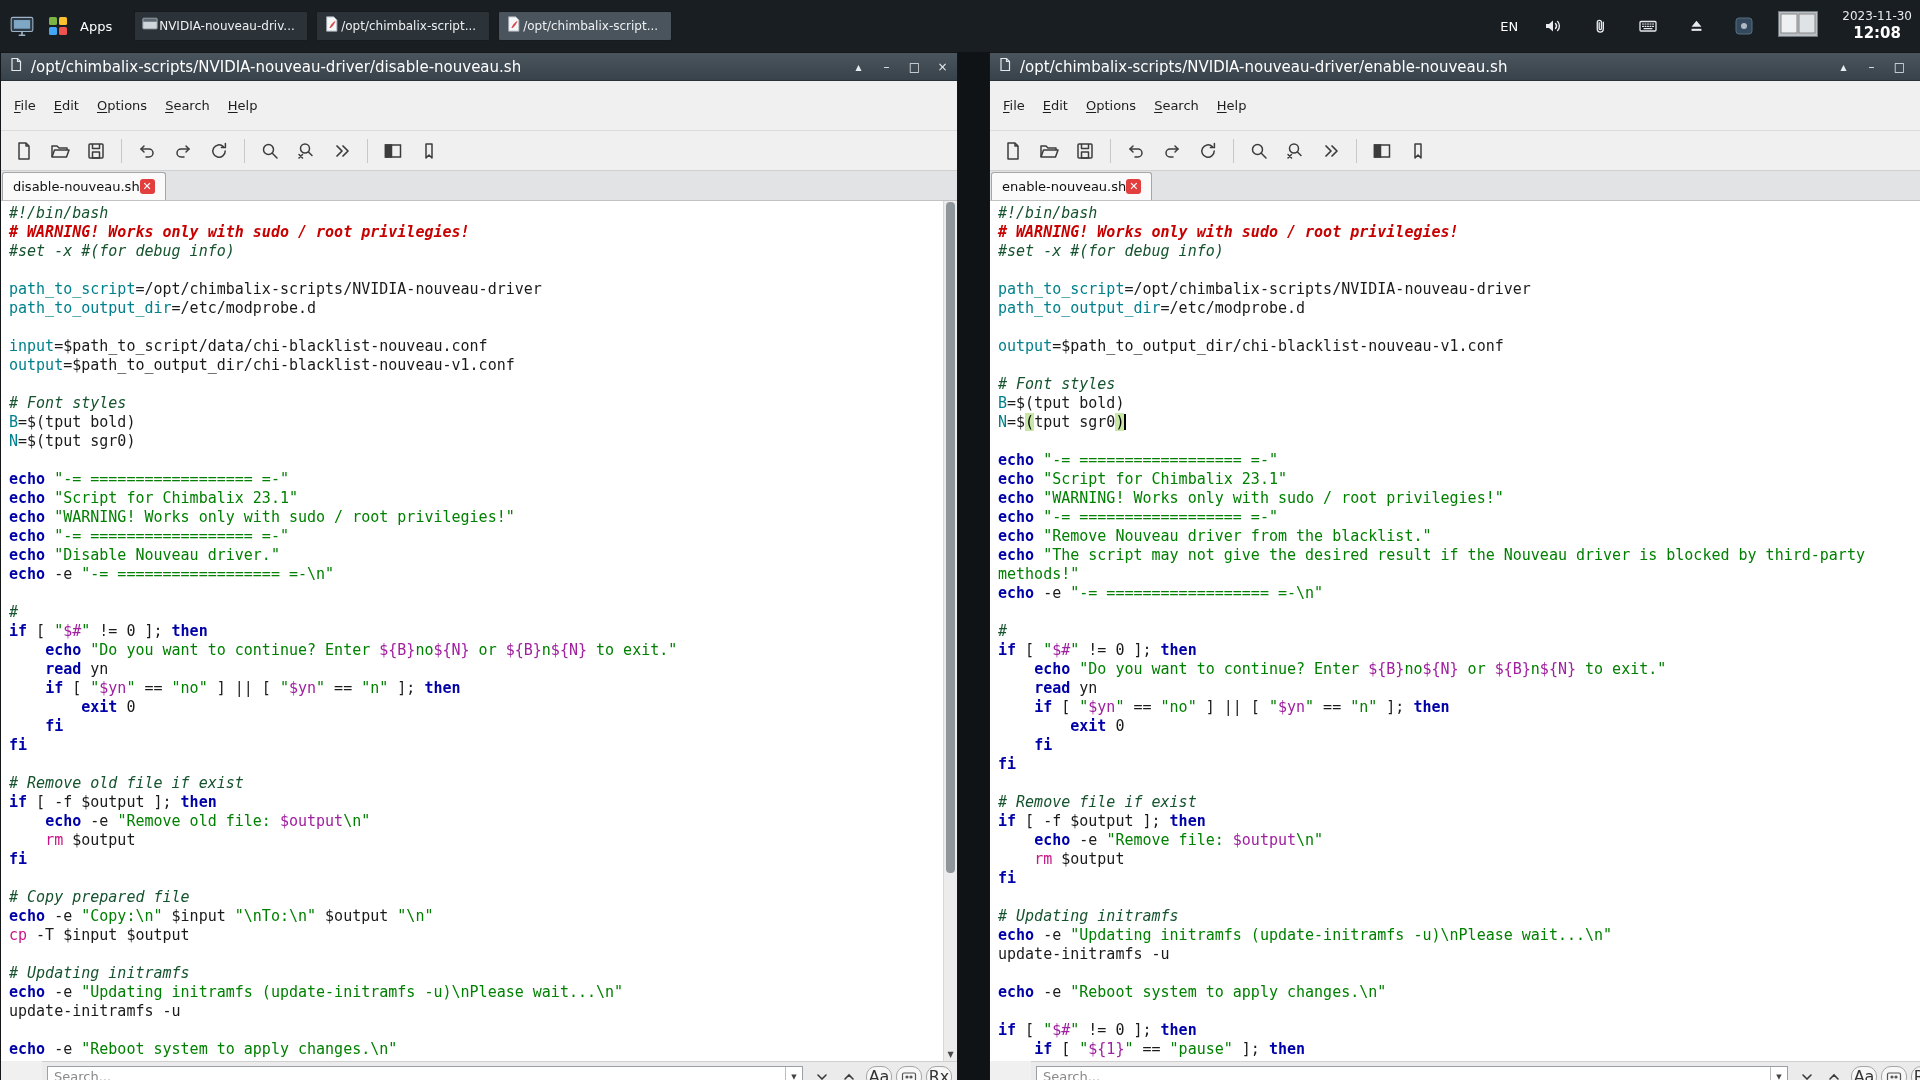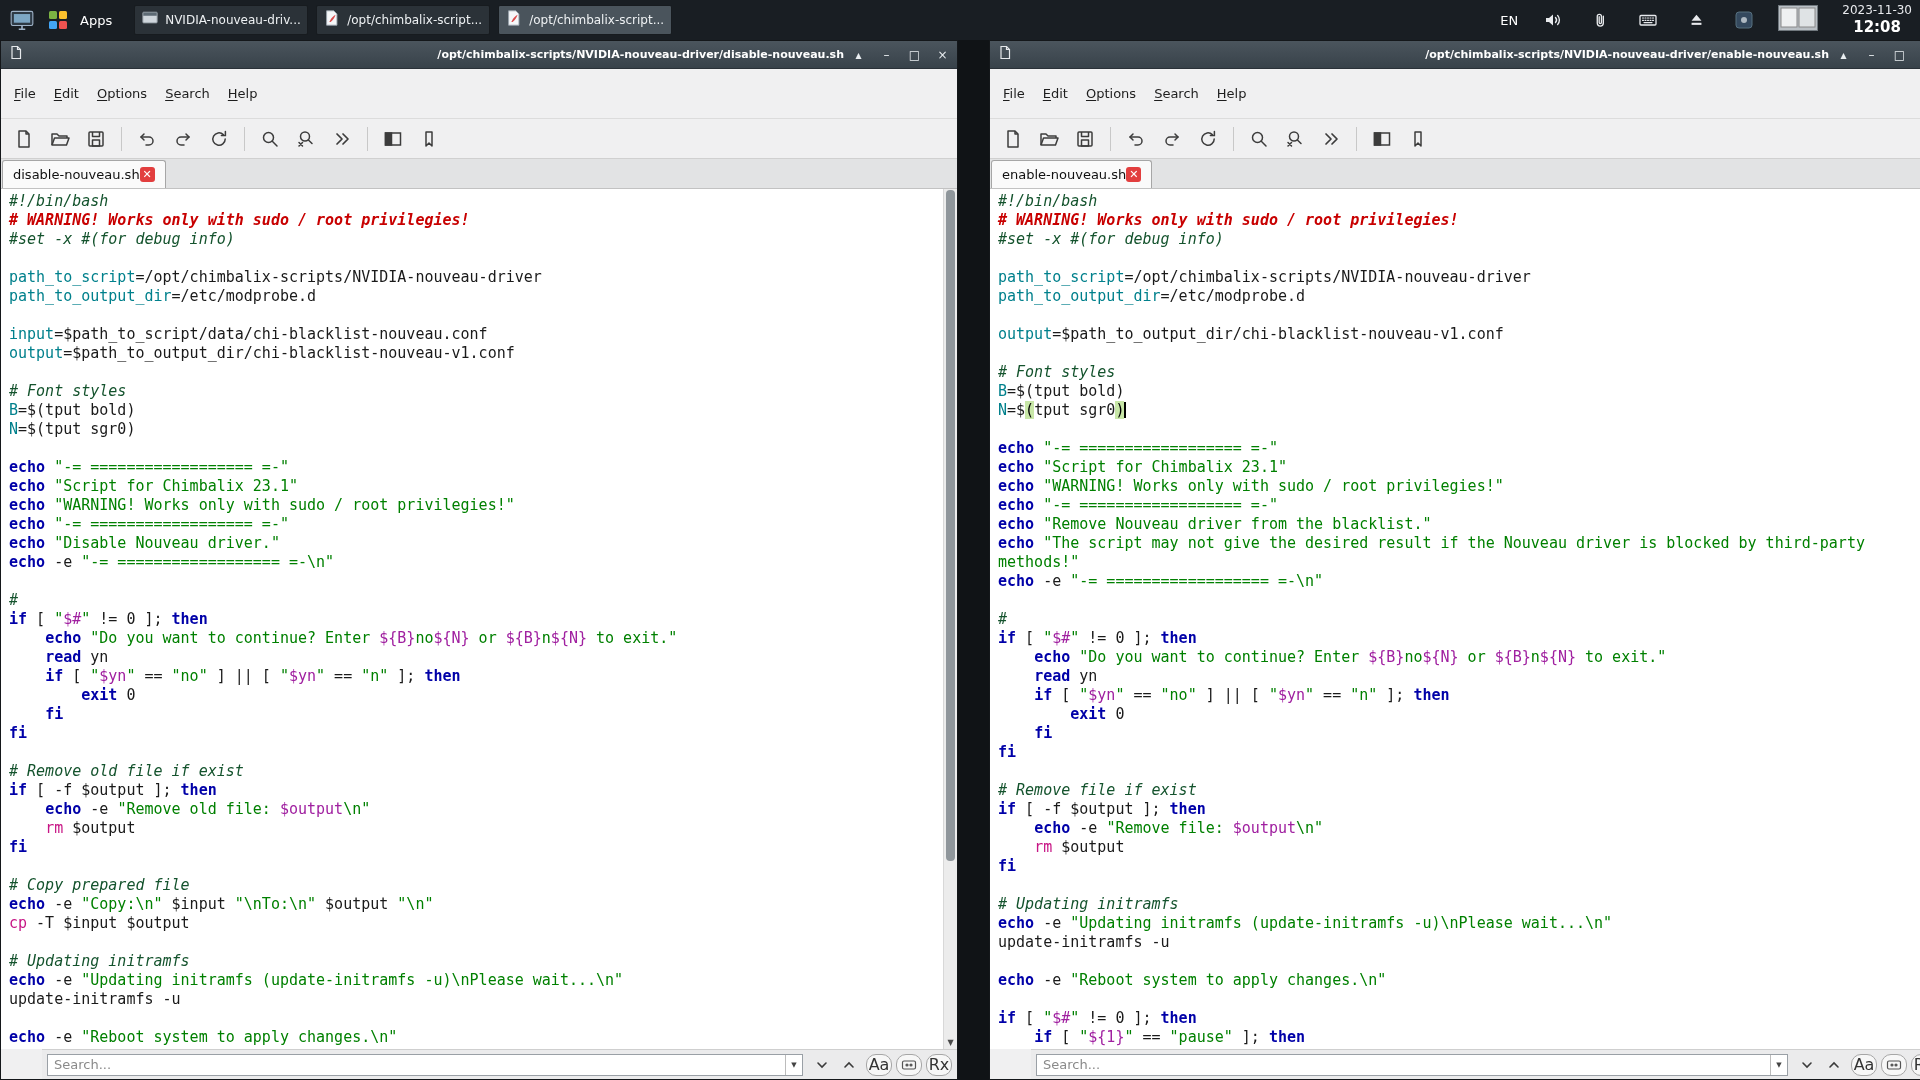--- a/index.html
+++ b/index.html
@@ -1,47 +1,47 @@
 <!DOCTYPE html>
 <html><head>
 <meta charset="utf-8">
 <style>
   * { margin:0; padding:0; box-sizing:border-box; }
   html,body { width:1920px; height:1080px; overflow:hidden; background:#101316;
               font-family:"DejaVu Sans", sans-serif; }
 
   
-  .panel { height:40px; background:#191e23; display:flex; align-items:center;
+  .panel { height:52px; background:#191e23; display:flex; align-items:center;
            justify-content:space-between; padding:0 8px; }
   .panel-left, .panel-right { display:flex; align-items:center; height:100%; }
   .panel-left { gap:8px; }
   .panel-right { gap:20px; }
   .p-icon { width:28px; height:28px; display:flex; align-items:center; justify-content:center; }
   .apps-label { color:#fff; font-size:13px; margin-right:14px; }
   .task { width:174px; height:30px; background:#2b3238; border:1px solid #171b1f;
-          display:flex; align-items:center; gap:6px; padding:0 6px; border-radius:2px; }
+          display:flex; align-items:center; padding:0 6px; border-radius:2px; }
   .task.active { background:#4a545c; }
   .task-label { color:#eef1f3; font-size:12px; white-space:nowrap; overflow:hidden; }
   .layout { color:#fff; font-size:13px; }
   .clock { text-align:center; color:#fff; line-height:1.25; margin-left:4px; }
   .clock .date { font-size:12px; color:#e8eaed; }
   .clock .time { font-size:15px; font-weight:bold; }
 
   
   .workspace { position:relative; height:1040px; }
   .win { position:absolute; top:0; bottom:0; background:#f0f0f1; border:1px solid #14171a;
          display:flex; flex-direction:column; }
   .win0 { left:0; width:958px; }
   .win1 { left:989px; width:954px; }
 
   .titlebar { flex:0 0 28px; background:linear-gradient(#4b555d,#38424a);
               display:flex; align-items:center; padding:0 8px; gap:8px;
               border-bottom:1px solid #2a3138; }
-  .title { color:#fff; font-size:11px; flex:1; text-align:right;
-           white-space:nowrap; overflow:hidden;font-weight:bold; }
+  .title { color:#fff; font-size:15px; flex:1; text-align:left;
+           white-space:nowrap; overflow:hidden; }
   .tb-btns { display:flex; gap:15px; }
   .tb-btn { color:#e9edf0; font-size:12px; width:13px; text-align:center; line-height:16px; }
 
   .menubar { flex:0 0 28px; background:#f0f0f1; border-bottom:1px solid #dcdcdc;
              display:flex; align-items:center; padding:12px 4px; font-size:13px; color:#1d1d1d; }
   .menu-item { padding:5px 9px; }
   .menu-item u { text-underline-offset:2px; }
 
   .toolbar { flex:0 0 40px; background:#f0f0f1; border-bottom:1px solid #d0d0d0;
              display:flex; align-items:center; padding:0 6px; gap:2px; }

